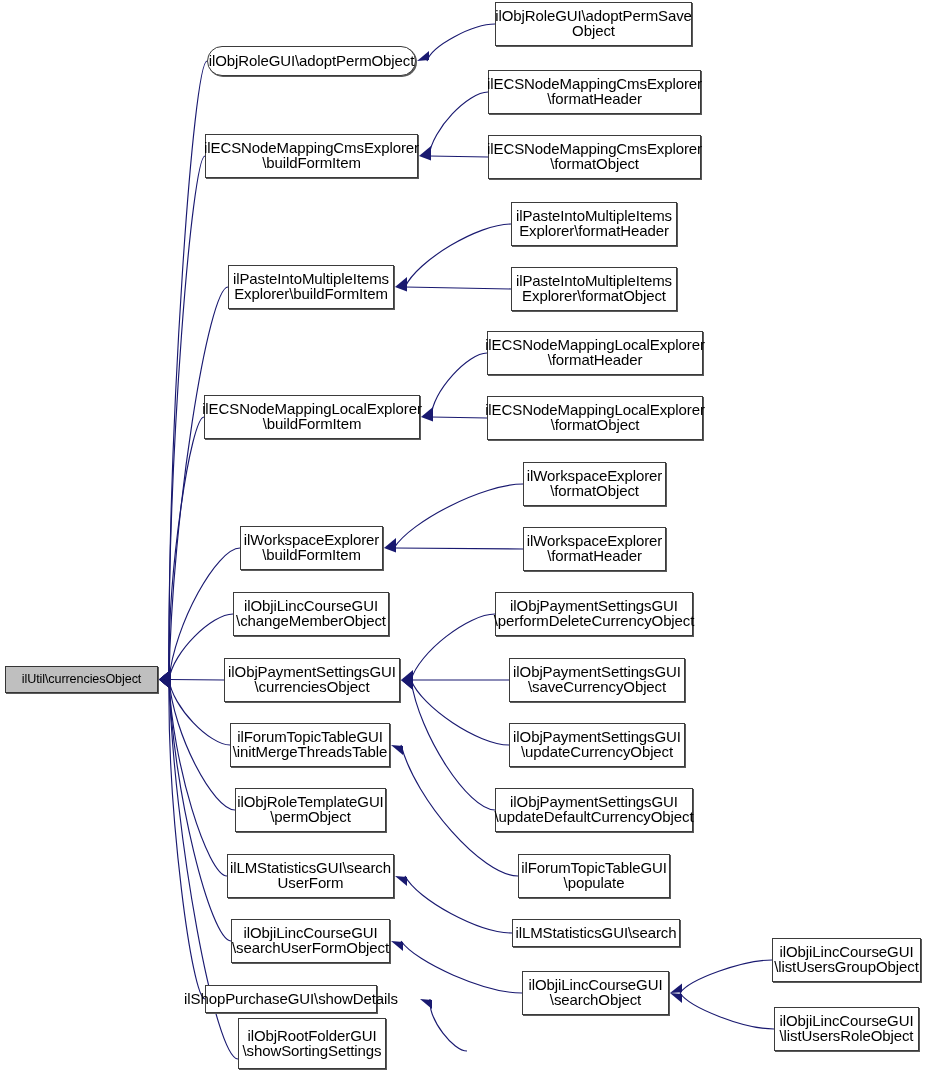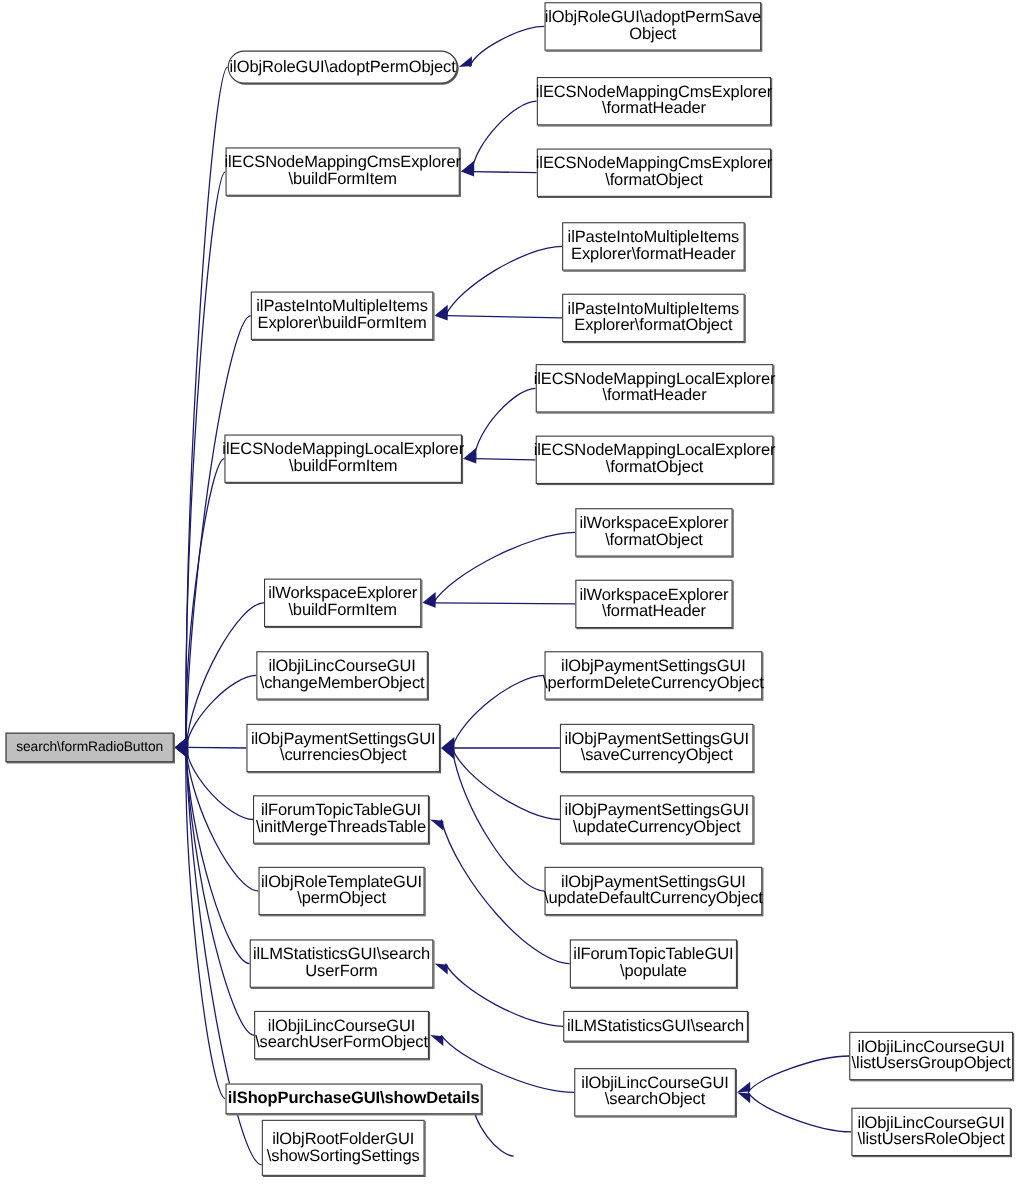--- a/index.html
+++ b/index.html
@@ -92,21 +92,21 @@
       <polygon points="395,876 407,877.1 407,885.9" fill="#191970"></polygon>
       <path d="M 522 993 C 485.03999999999996 993, 416.4 962.84, 401 941" fill="none" stroke="#191970" stroke-width="1.15"></path>
       <polygon points="391,941 403,942.1 403,950.9" fill="#191970"></polygon>
       <path d="M 467 1051 C 453.56 1051, 428.6 1020.84, 430 999" fill="none" stroke="#191970" stroke-width="1.15"></path>
       <polygon points="420,999 432,1000.1 432,1008.9" fill="#191970"></polygon>
       <path d="M 772 960 C 743.16 960, 689.6 979.14, 680 993" fill="none" stroke="#191970" stroke-width="1.15"></path>
       <polygon points="670,993 682,983.473786407767 682,992.2737864077669" fill="#191970"></polygon>
       <path d="M 774 1029 C 744.6 1029, 690 1008.12, 680 993" fill="none" stroke="#191970" stroke-width="1.15"></path>
       <polygon points="670,993 682,994.0857142857143 682,1002.8857142857142" fill="#191970"></polygon>
     </svg>
-<div class="node root" style="left: 5px; top: 666px; width: 153px; height: 27px;">search\formRadioButton</div>
+<div class="node root" style="left: 5px; top: 666px; width: 153px; height: 27px;">ilUtil\currenciesObject</div>
     <div class="node" style="left: 207px; top: 46px; width: 209px; height: 30px; border-radius: 15px;">ilObjRoleGUI\adoptPermObject</div>
     <div class="node" style="left: 205px; top: 134px; width: 213px; height: 44px;">ilECSNodeMappingCmsExplorer
 \buildFormItem</div>
     <div class="node" style="left: 228px; top: 265px; width: 166px; height: 44px;">ilPasteIntoMultipleItems
 Explorer\buildFormItem</div>
     <div class="node" style="left: 204px; top: 395px; width: 216px; height: 44px;">ilECSNodeMappingLocalExplorer
 \buildFormItem</div>
     <div class="node" style="left: 240px; top: 526px; width: 143px; height: 44px;">ilWorkspaceExplorer
 \buildFormItem</div>
     <div class="node" style="left: 233px; top: 592px; width: 156px; height: 44px;">ilObjiLincCourseGUI
@@ -114,21 +114,21 @@
     <div class="node" style="left: 224px; top: 658px; width: 176px; height: 44px;">ilObjPaymentSettingsGUI
 \currenciesObject</div>
     <div class="node" style="left: 230px; top: 723px; width: 160px; height: 44px;">ilForumTopicTableGUI
 \initMergeThreadsTable</div>
     <div class="node" style="left: 235px; top: 788px; width: 151px; height: 44px;">ilObjRoleTemplateGUI
 \permObject</div>
     <div class="node" style="left: 227px; top: 854px; width: 167px; height: 44px;">ilLMStatisticsGUI\search
 UserForm</div>
     <div class="node" style="left: 231px; top: 919px; width: 159px; height: 44px;">ilObjiLincCourseGUI
 \searchUserFormObject</div>
-    <div class="node" style="left: 205px; top: 985px; width: 233px; height: 28px; font-weight: bold;">ilShopPurchaseGUI\showDetails</div>
+    <div class="node" style="left: 205px; top: 985px; width: 172px; height: 28px;">ilShopPurchaseGUI\showDetails</div>
     <div class="node" style="left: 238px; top: 1018px; width: 148px; height: 51px;">ilObjRootFolderGUI
 \showSortingSettings</div>
     <div class="node" style="left: 495px; top: 2px; width: 197px; height: 44px;">ilObjRoleGUI\adoptPermSave
 Object</div>
     <div class="node" style="left: 488px; top: 70px; width: 213px; height: 44px;">ilECSNodeMappingCmsExplorer
 \formatHeader</div>
     <div class="node" style="left: 488px; top: 135px; width: 213px; height: 44px;">ilECSNodeMappingCmsExplorer
 \formatObject</div>
     <div class="node" style="left: 511px; top: 202px; width: 166px; height: 44px;">ilPasteIntoMultipleItems
 Explorer\formatHeader</div>

